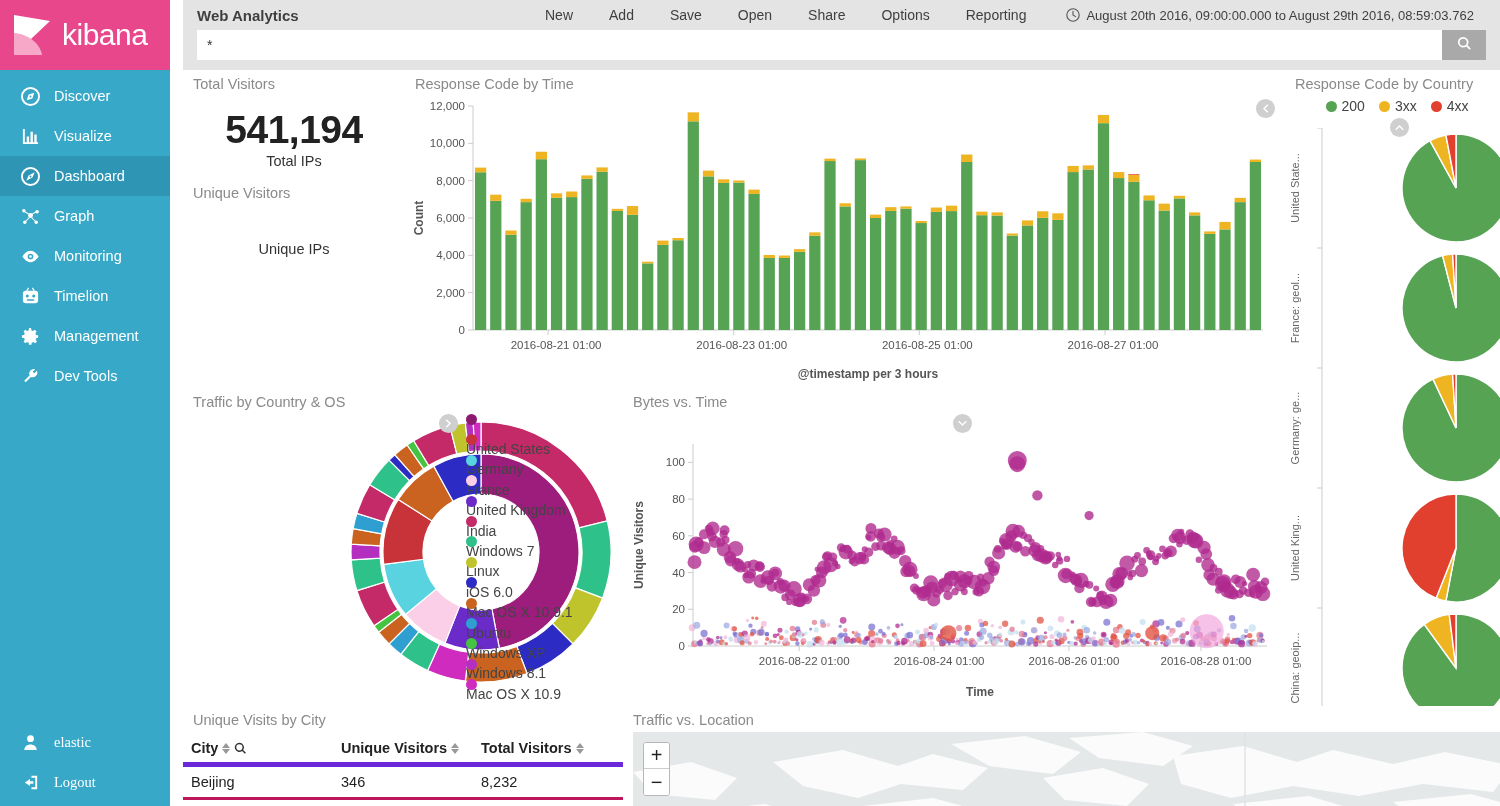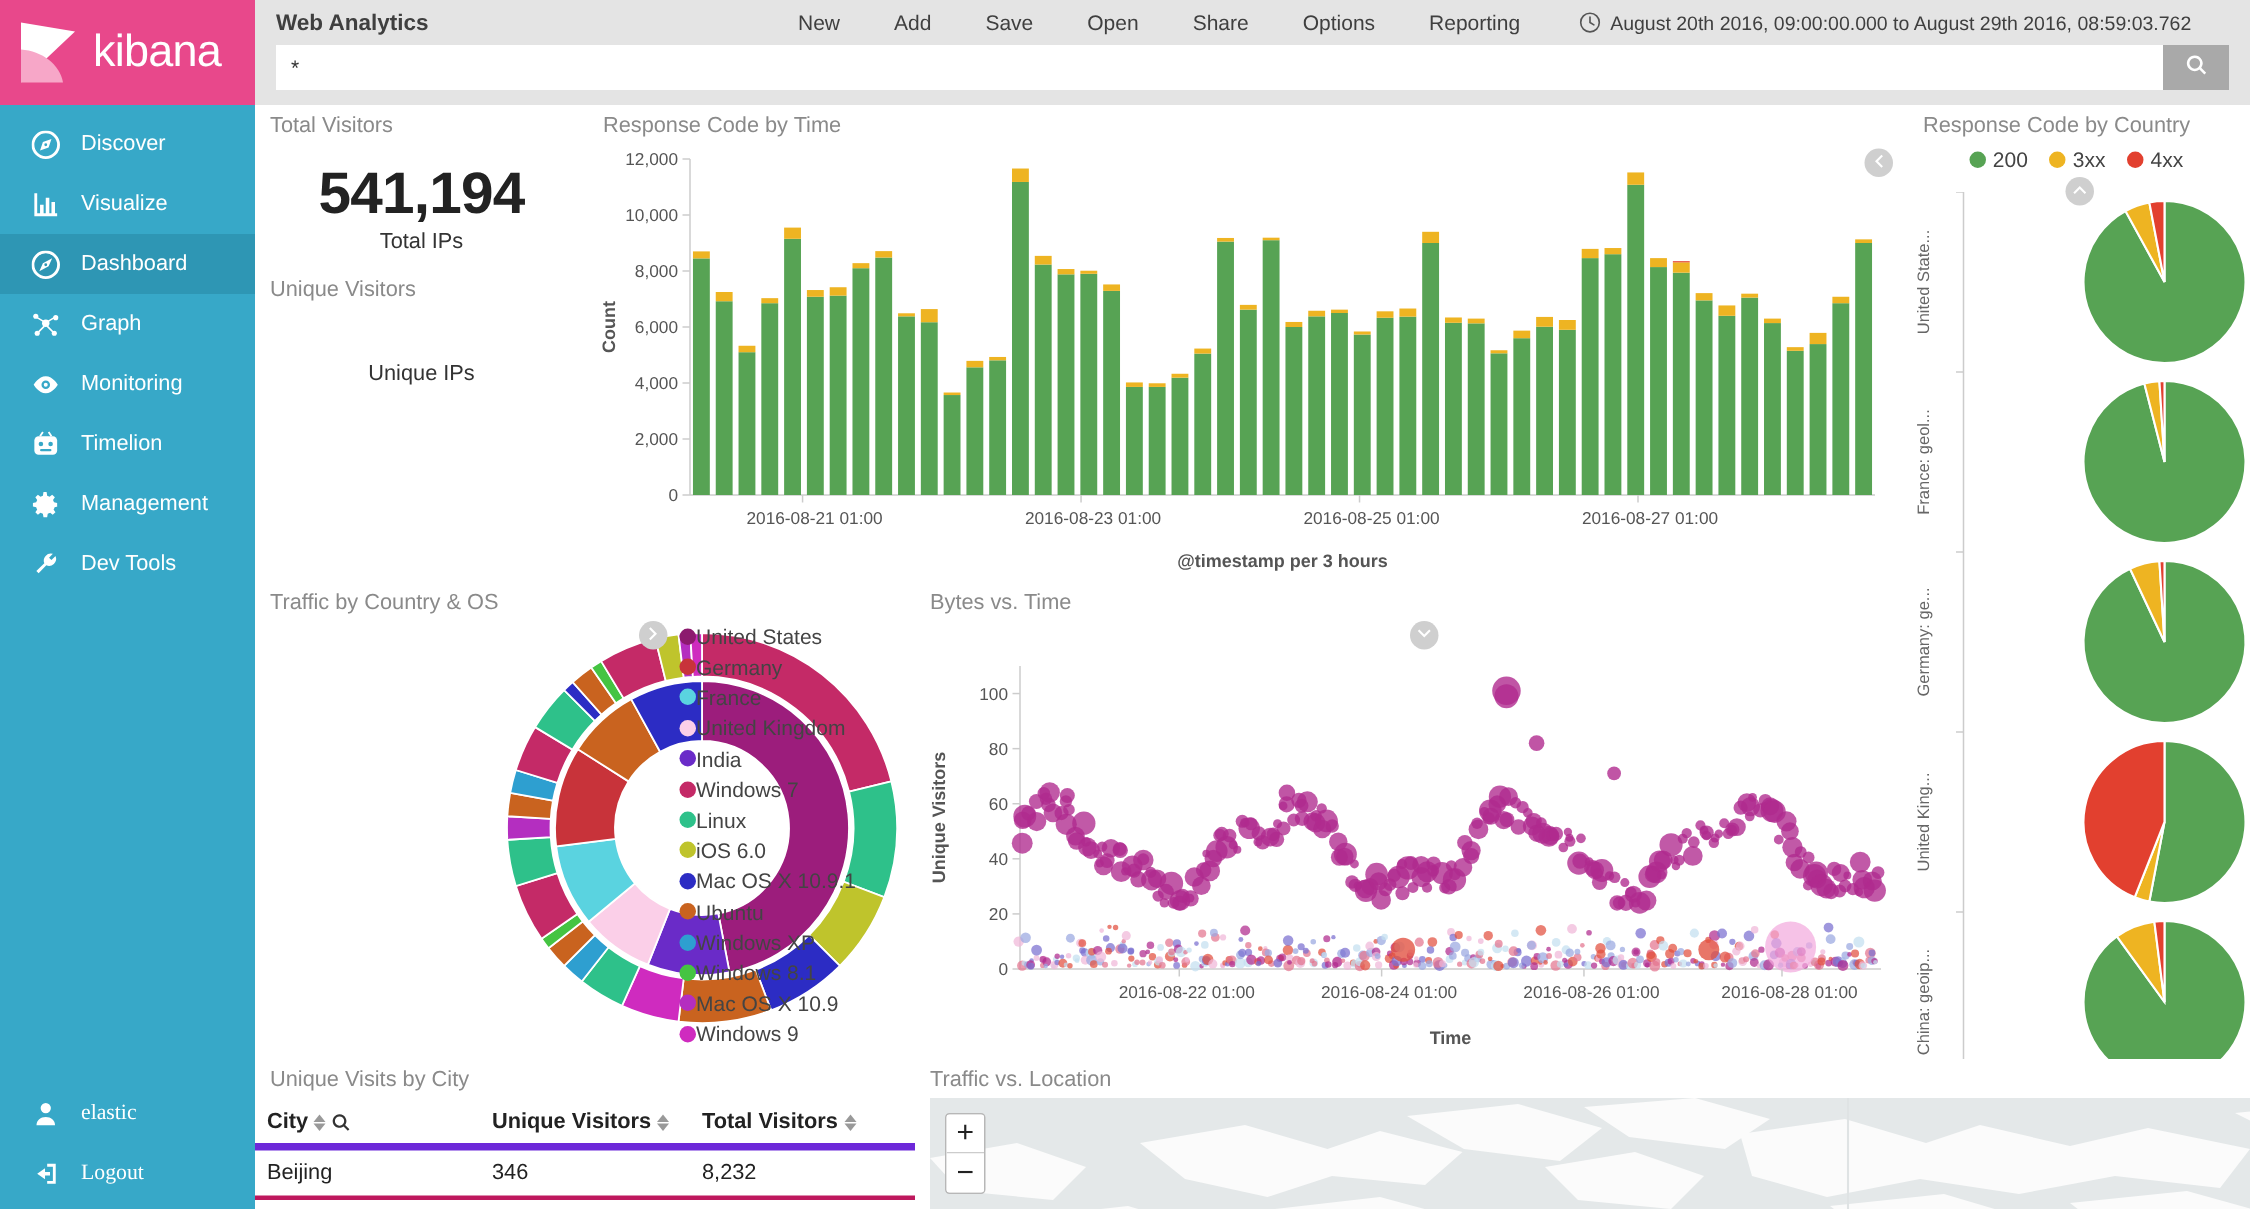--- a/index.html
+++ b/index.html
@@ -26,21 +26,21 @@
   .nav-item {
     height: 40px; display: flex; align-items: center; gap: 14px;
     padding-left: 20px; color: #fff; font-size: 14.5px; cursor: pointer;
   }
   .nav-item.active { background: #2e96b4; }
   .nav-ico { width: 20px; height: 20px; flex: 0 0 20px; display: flex; align-items: center; justify-content: center; }
   .nav-ico svg { width: 19px; height: 19px; fill: #fff; }
   .sidebar-bottom { margin-top: auto; padding-bottom: 4px; font-family: Liberation Serif, serif; }
 
   
-  .main { flex: 1; display: flex; flex-direction: column; min-width: 0; }
+  .main { flex: 1; display: flex; flex-direction: column; min-width: 0; padding-left: 13px; }
   .topbar { height: 70px; background: #e4e4e4; position: relative; flex: 0 0 70px; }
   .topline {
     height: 30px; display: flex; align-items: center;
     padding: 0 14px; gap: 0;
   }
   .dash-title { font-size: 15px; font-weight: bold; color: #3f3f3f; width: 330px; }
   .menu-links { display: flex; gap: 0; align-items: center; }
   .menu-link {
     font-size: 14px; color: #3f3f3f; padding: 0 18px; cursor: pointer; white-space: nowrap;
   }
@@ -79,21 +79,21 @@
 
   
   .chev {
     width: 19px; height: 19px; border-radius: 50%; background: #cfcfcf;
     display: flex; align-items: center; justify-content: center; cursor: pointer;
   }
   .chev svg { width: 11px; height: 11px; fill: #fff; }
 
   
   .legend-list { display: flex; flex-direction: column; gap: 0px; }
-  .legend-row { display: flex; align-items: center; gap: 0; height: 20.4px; cursor: pointer; }
+  .legend-row { display: flex; gap: 16px; height: 20.4px; cursor: pointer; flex-direction: column; }
   .legend-dot { width: 11px; height: 11px; border-radius: 50%; flex: 0 0 11px; }
   .legend-lbl { font-size: 14px; color: #444; white-space: nowrap; }
 
   
   .rc-legend { display: flex; gap: 14px; align-items: center; justify-content: center; }
   .rc-item { display: flex; align-items: center; gap: 5px; cursor: pointer; }
   .rc-dot { width: 11px; height: 11px; border-radius: 50%; }
   .rc-lbl { font-size: 14px; color: #444; }
 
   

